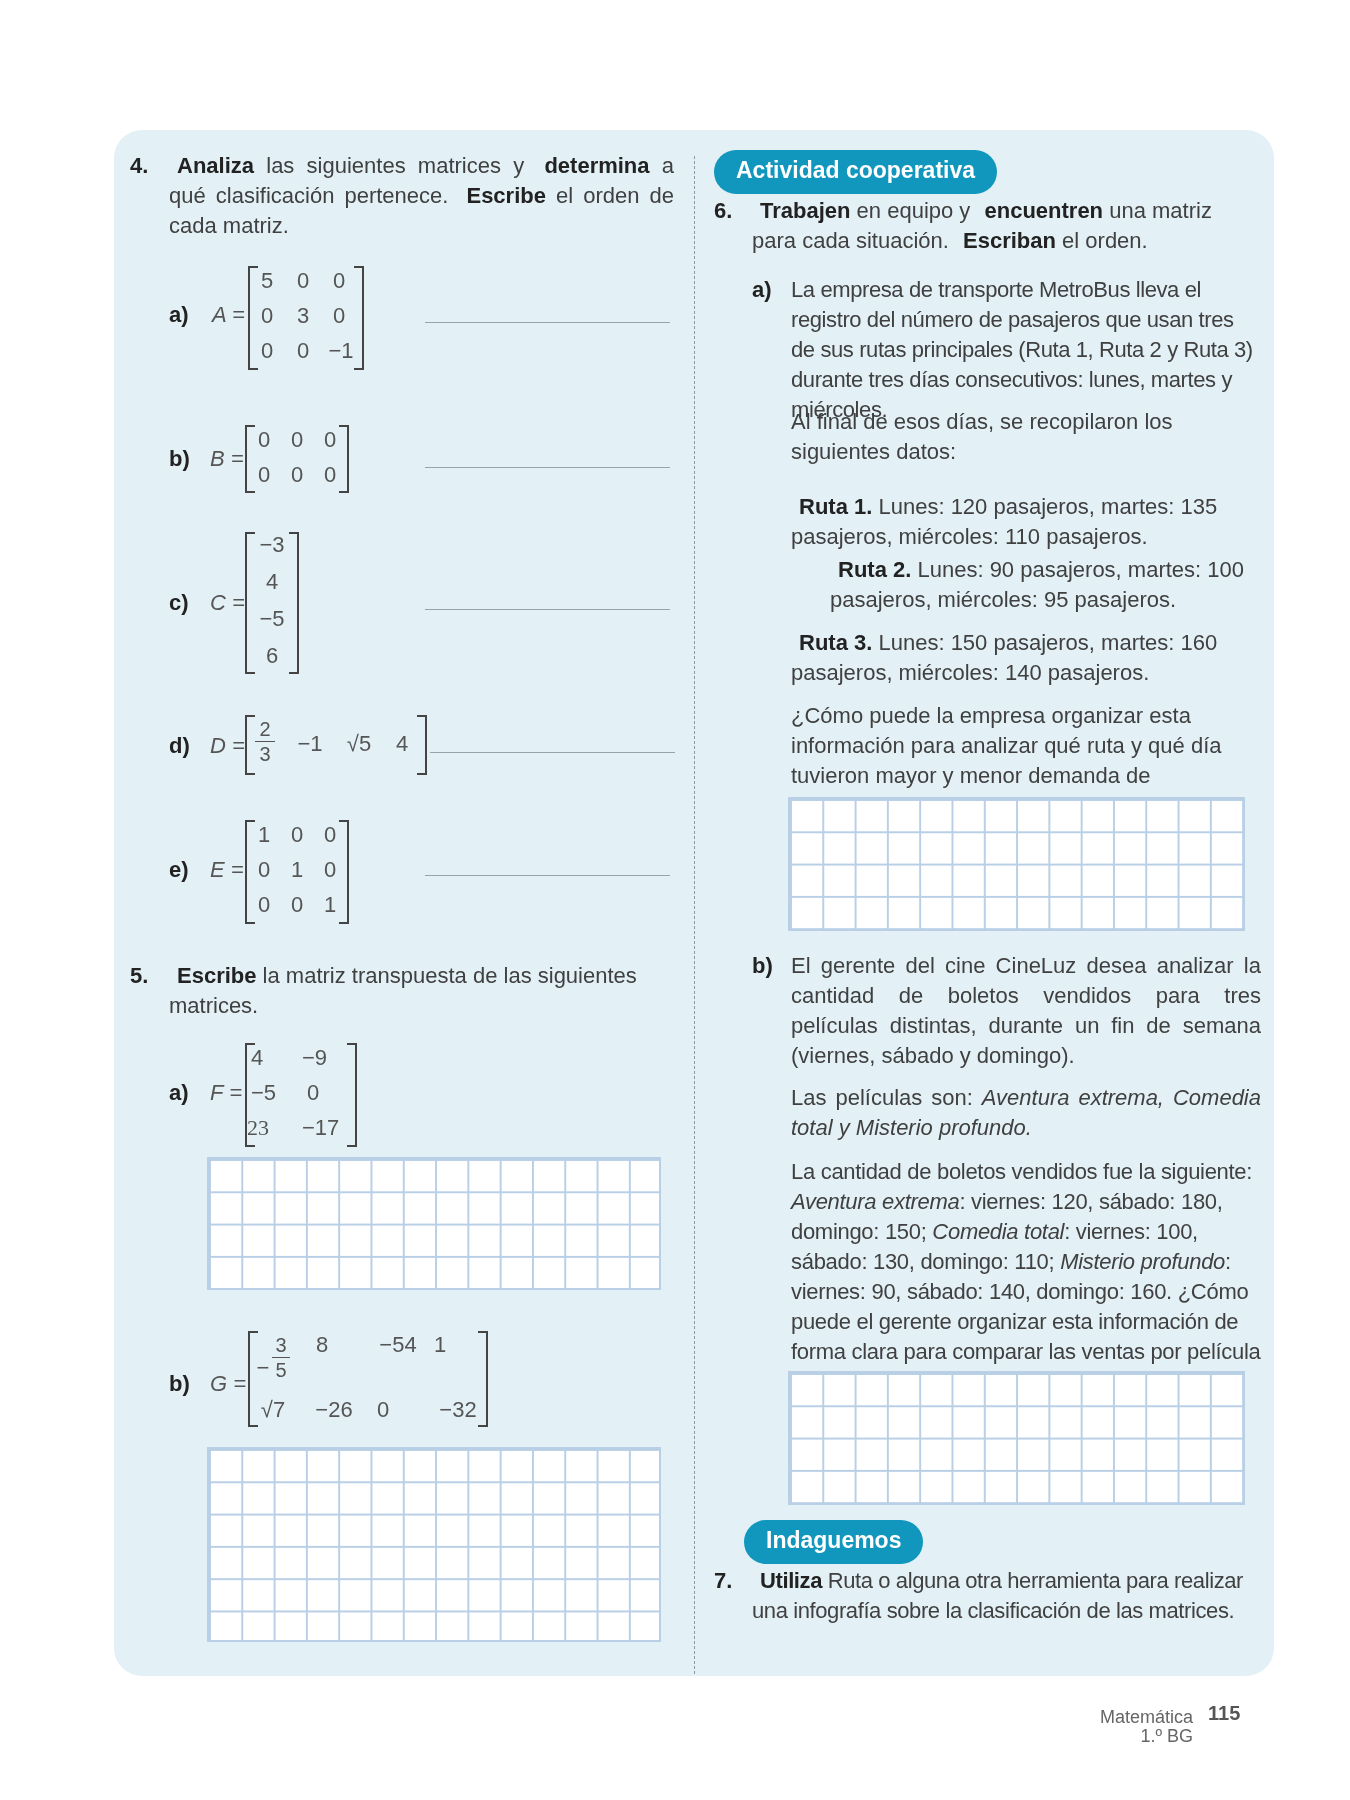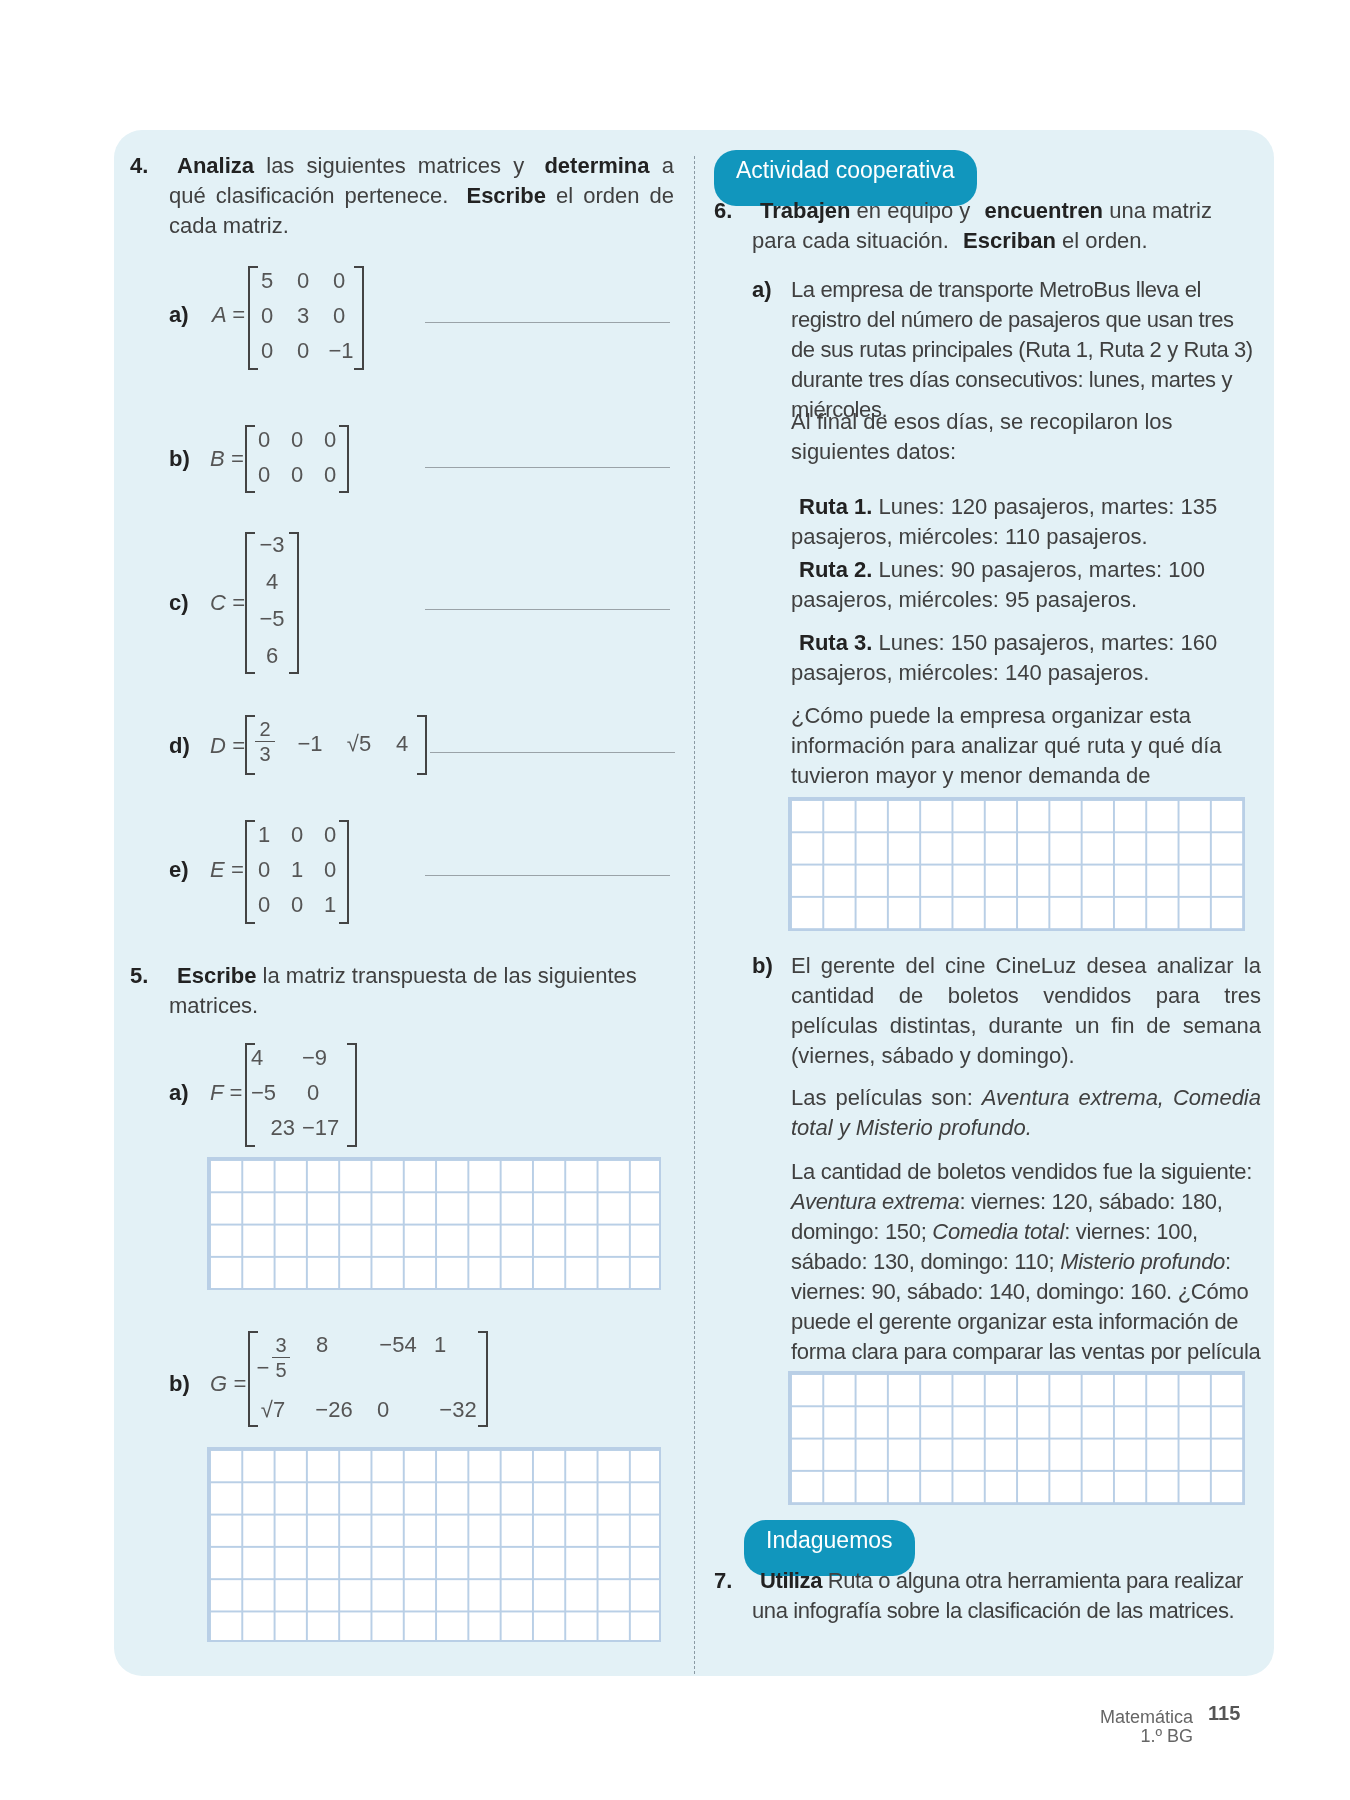--- a/index.html
+++ b/index.html
@@ -17,21 +17,21 @@
   .mat:before{top:0;}
   .mat:after{bottom:0;}
   .mat .rb1,.mat .rb2{position:absolute;right:0;width:8px;border-top:2px solid #444;}
   .mat .rb1{top:0;}
   .mat .rb2{bottom:0;}
   .cell{position:absolute;text-align:center;}
   .line{position:absolute;border-top:1.5px solid #9aa3a8;}
   .grid{position:absolute;background-color:#ffffff;border:2px solid #b9cfe6;
         background-image:linear-gradient(to right,#b9cfe6 1.5px,transparent 1.5px),linear-gradient(to bottom,#b9cfe6 1.5px,transparent 1.5px);
         background-size:32.3px 32.3px;box-sizing:border-box;}
-  .pill{position:absolute;background:#1196bd;color:#fff;font-weight:normal;font-size:23px;border-radius:22px;padding:0 22px;height:56px;line-height:40px;}
+  .pill{position:absolute;background:#1196bd;color:#fff;font-weight:bold;font-size:23px;border-radius:22px;padding:0 22px;height:44px;line-height:40px;}
   .frac{position:absolute;text-align:center;font-size:20px;color:#555;}
   .frac .n{display:block;border-bottom:1.5px solid #555;line-height:24px;}
   .frac .d{display:block;line-height:24px;}
   .footer-subject{position:absolute;right:157px;top:1708px;font-size:18px;color:#666;text-align:right;line-height:19px;}
   .footer-page{position:absolute;left:1208px;top:1702px;font-size:20px;font-weight:bold;color:#555;}
   i{font-style:italic;}
 </style>
 </head>
 <body>
 
@@ -125,21 +125,21 @@
 
 <div class="lbl" style="left:169px;top:1080px;">a)</div>
 <div class="var" style="left:210px;top:1080px;">F =</div>
 <div class="mat" style="left:245px;top:1043px;width:108px;height:104px;">
   <span class="rb1"></span>
     <span class="rb2"></span>
   <span class="cell" style="left:4px;top:2px;width:32px;text-align:left;">4</span>
   <span class="cell" style="left:55px;top:2px;width:44px;text-align:left;">−9</span>
   <span class="cell" style="left:4px;top:37px;width:32px;text-align:left;">−5</span>
   <span class="cell" style="left:60px;top:37px;width:40px;text-align:left;">0</span>
-  <span class="cell" style="left:16px;top:72px;width:32px;text-align:right;">23</span>
+  <span class="cell" style="left:0;top:72px;width:32px;text-align:left;font-family:Liberation Serif, serif;">23</span>
   <span class="cell" style="left:55px;top:72px;width:44px;text-align:left;">−17</span>
 </div>
 <div class="grid" style="left:207px;top:1157px;width:454px;height:133px;"></div>
 
 <div class="lbl" style="left:169px;top:1371px;">b)</div>
 <div class="var" style="left:210px;top:1371px;">G =</div>
 <div class="mat" style="left:248px;top:1331px;width:236px;height:96px;">
   <span class="rb1"></span>
     <span class="rb2"></span>
   <span class="cell" style="left:6px;top:24px;width:14px;">−</span>
@@ -160,21 +160,21 @@
 <div class="pill" style="left:714px;top:150px;">Actividad cooperativa</div>
 <div class="num" style="left:714px;top:198px;">6.</div>
 <div class="txt" style="left:752px;top:196px;width:510px;">
   <b>Trabajen</b><span> en equipo y </span><b>encuentren</b><span> una matriz para cada situación. </span><b>Escriban</b><span> el orden.</span>
 </div>
 
 <div class="lbl" style="left:752px;top:277px;">a)</div>
 <div class="txt" style="left:791px;top:275px;width:470px;letter-spacing:-0.4px;">La empresa de transporte MetroBus lleva el registro del número de pasajeros que usan tres de sus rutas principales (Ruta 1, Ruta 2 y Ruta 3) durante tres días consecutivos: lunes, martes y miércoles.</div>
 <div class="txt" style="left:791px;top:407px;width:470px;">Al final de esos días, se recopilaron los siguientes datos:</div>
 <div class="txt" style="left:791px;top:492px;width:470px;"><b>Ruta 1.</b><span> Lunes: 120 pasajeros, martes: 135 pasajeros, miércoles: 110 pasajeros.</span></div>
-<div class="txt" style="left:791px;top:555px;width:470px;"><b>Ruta 2.</b><span> Lunes: 90 pasajeros, martes: 100 pasajeros, miércoles: 95 pasajeros.</span></div>
+<div class="txt" style="left:830px;top:555px;width:470px;"><b>Ruta 2.</b><span> Lunes: 90 pasajeros, martes: 100 pasajeros, miércoles: 95 pasajeros.</span></div>
 <div class="txt" style="left:791px;top:628px;width:470px;"><b>Ruta 3.</b><span> Lunes: 150 pasajeros, martes: 160 pasajeros, miércoles: 140 pasajeros.</span></div>
 <div class="txt" style="left:791px;top:701px;width:470px;">¿Cómo puede la empresa organizar esta información para analizar qué ruta y qué día tuvieron mayor y menor demanda de pasajeros?</div>
 <div class="grid" style="left:788px;top:797px;width:457px;height:134px;"></div>
 
 <div class="lbl" style="left:752px;top:953px;">b)</div>
 <div class="txt just" style="left:791px;top:951px;width:470px;">El gerente del cine CineLuz desea analizar la cantidad de boletos vendidos para tres películas distintas, durante un fin de semana (viernes, sábado y domingo).</div>
 <div class="txt just" style="left:791px;top:1083px;width:470px;"><span>Las películas son: </span><i>Aventura extrema, Comedia total y Misterio profundo.</i></div>
 <div class="txt" style="left:791px;top:1157px;width:475px;letter-spacing:-0.3px;"><span>La cantidad de boletos vendidos fue la siguiente: </span><i>Aventura extrema</i><span>: viernes: 120, sábado: 180, domingo: 150; </span><i>Comedia total</i><span>: viernes: 100, sábado: 130, domingo: 110; </span><i>Misterio profundo</i><span>: viernes: 90, sábado: 140, domingo: 160. ¿Cómo puede el gerente organizar esta información de forma clara para comparar las ventas por película y por día?</span></div>
 <div class="grid" style="left:788px;top:1371px;width:457px;height:134px;"></div>
 

